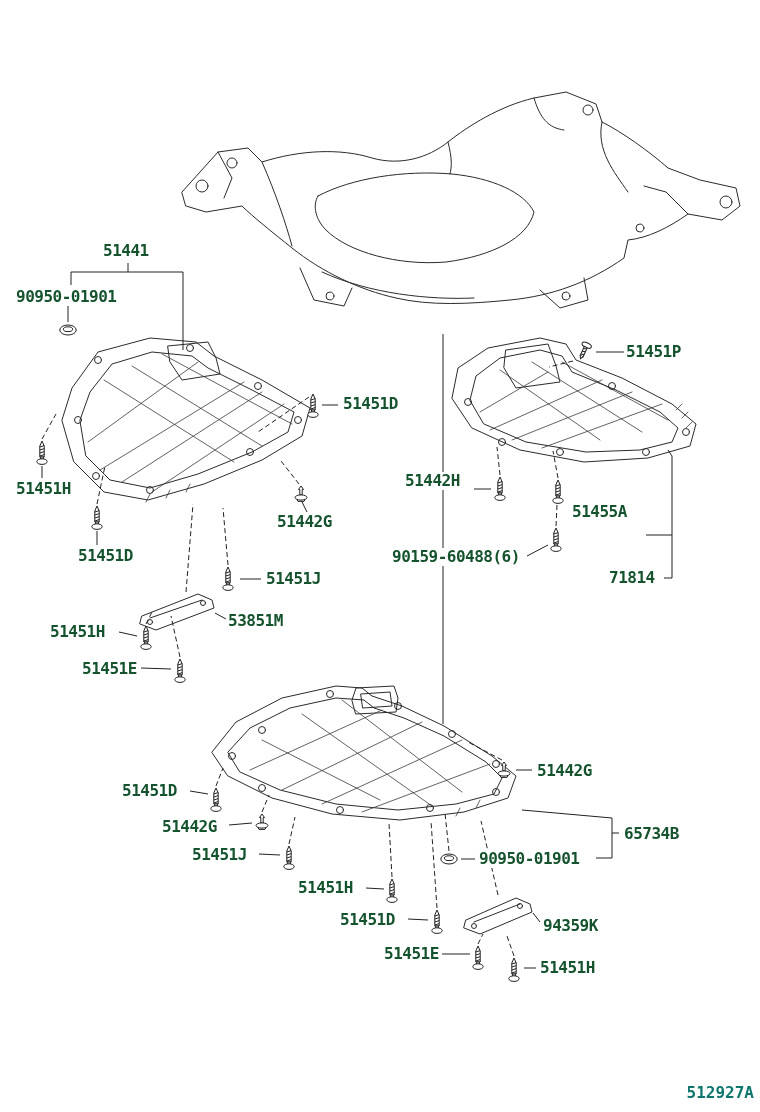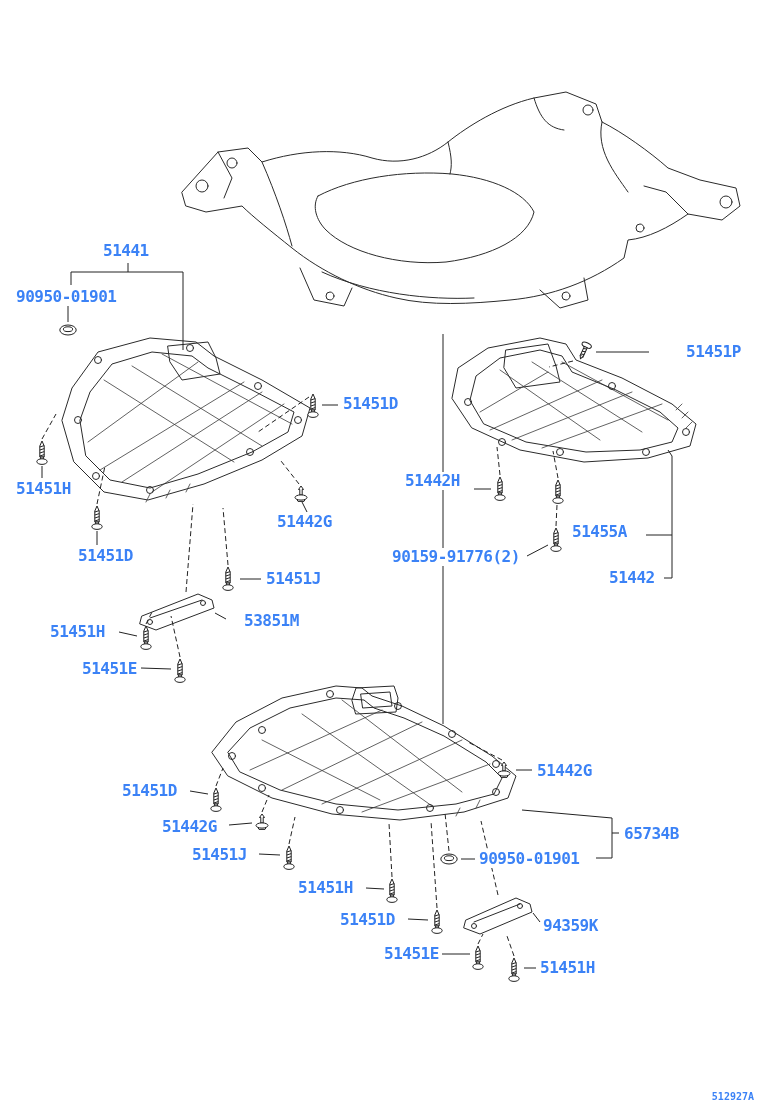--- a/index.html
+++ b/index.html
@@ -2,26 +2,26 @@
 <html><head>
 <meta charset="utf-8">
 <style>
   html,body{margin:0;padding:0;background:#fff;}
   .stage{
     position:relative;width:760px;height:1112px;background:#ffffff;
     font-family:"DejaVu Sans Mono","Liberation Mono",monospace;overflow:hidden;
   }
   .stage svg{position:absolute;left:0;top:0;}
   .plabel{
-    position:absolute;font-size:16px;font-weight:bold;color:#3b82f6;
+    position:absolute;font-size:16px;font-weight:bold;color:#14532d;
     background:#ffffff;padding:0 2px;letter-spacing:-0.5px;
     white-space:nowrap;line-height:18px;
   }
   .diagram-code{
-    position:absolute;right:6px;bottom:10px;font-size:10px;font-weight:bold;color:#3b82f6;
+    position:absolute;right:6px;bottom:10px;font-size:16px;font-weight:bold;color:#0f766e;
   }
   
   .ln{stroke:#222;stroke-width:1;fill:none;}
   .dash{stroke:#222;stroke-width:1;fill:none;stroke-dasharray:5 3;}
   .part path,.part line,.part circle,.part ellipse{
     stroke:#2b2b2b;stroke-width:1;fill:none;stroke-linejoin:round;stroke-linecap:round;
   }
   .part .rib{stroke:#3a3a3a;stroke-width:.8;}
   .fast path,.fast line,.fast rect,.fast ellipse{stroke:#222;stroke-width:1;}
 </style>
@@ -225,30 +225,30 @@
 
     <g transform="translate(578,342) rotate(25 6 9)">
       <use href="#sym-bolt"></use>
     </g>
   </g>
 </svg>
 
 <div class="plabel" style="left:101px;top:242px">51441</div>
 <div class="plabel" style="left:14px;top:288px">90950-01901</div>
 <div class="plabel" style="left:341px;top:395px">51451D</div>
-<div class="plabel" style="left:684px;top:343px">51451P</div>
+<div class="plabel" style="left:624px;top:343px">51451P</div>
 <div class="plabel" style="left:14px;top:480px">51451H</div>
 <div class="plabel" style="left:403px;top:472px">51442H</div>
 <div class="plabel" style="left:275px;top:513px">51442G</div>
-<div class="plabel" style="left:570px;top:523px">51455A</div>
+<div class="plabel" style="left:570px;top:503px">51455A</div>
 <div class="plabel" style="left:76px;top:547px">51451D</div>
-<div class="plabel" style="left:390px;top:548px">90159-91776(2)</div>
+<div class="plabel" style="left:390px;top:548px">90159-60488(6)</div>
 <div class="plabel" style="left:264px;top:570px">51451J</div>
-<div class="plabel" style="left:607px;top:569px">51442</div>
-<div class="plabel" style="left:242px;top:612px">53851M</div>
+<div class="plabel" style="left:607px;top:569px">71814</div>
+<div class="plabel" style="left:226px;top:612px">53851M</div>
 <div class="plabel" style="left:48px;top:623px">51451H</div>
 <div class="plabel" style="left:80px;top:660px">51451E</div>
 <div class="plabel" style="left:535px;top:762px">51442G</div>
 <div class="plabel" style="left:120px;top:782px">51451D</div>
 <div class="plabel" style="left:160px;top:818px">51442G</div>
 <div class="plabel" style="left:622px;top:825px">65734B</div>
 <div class="plabel" style="left:190px;top:846px">51451J</div>
 <div class="plabel" style="left:477px;top:850px">90950-01901</div>
 <div class="plabel" style="left:296px;top:879px">51451H</div>
 <div class="plabel" style="left:338px;top:911px">51451D</div>

